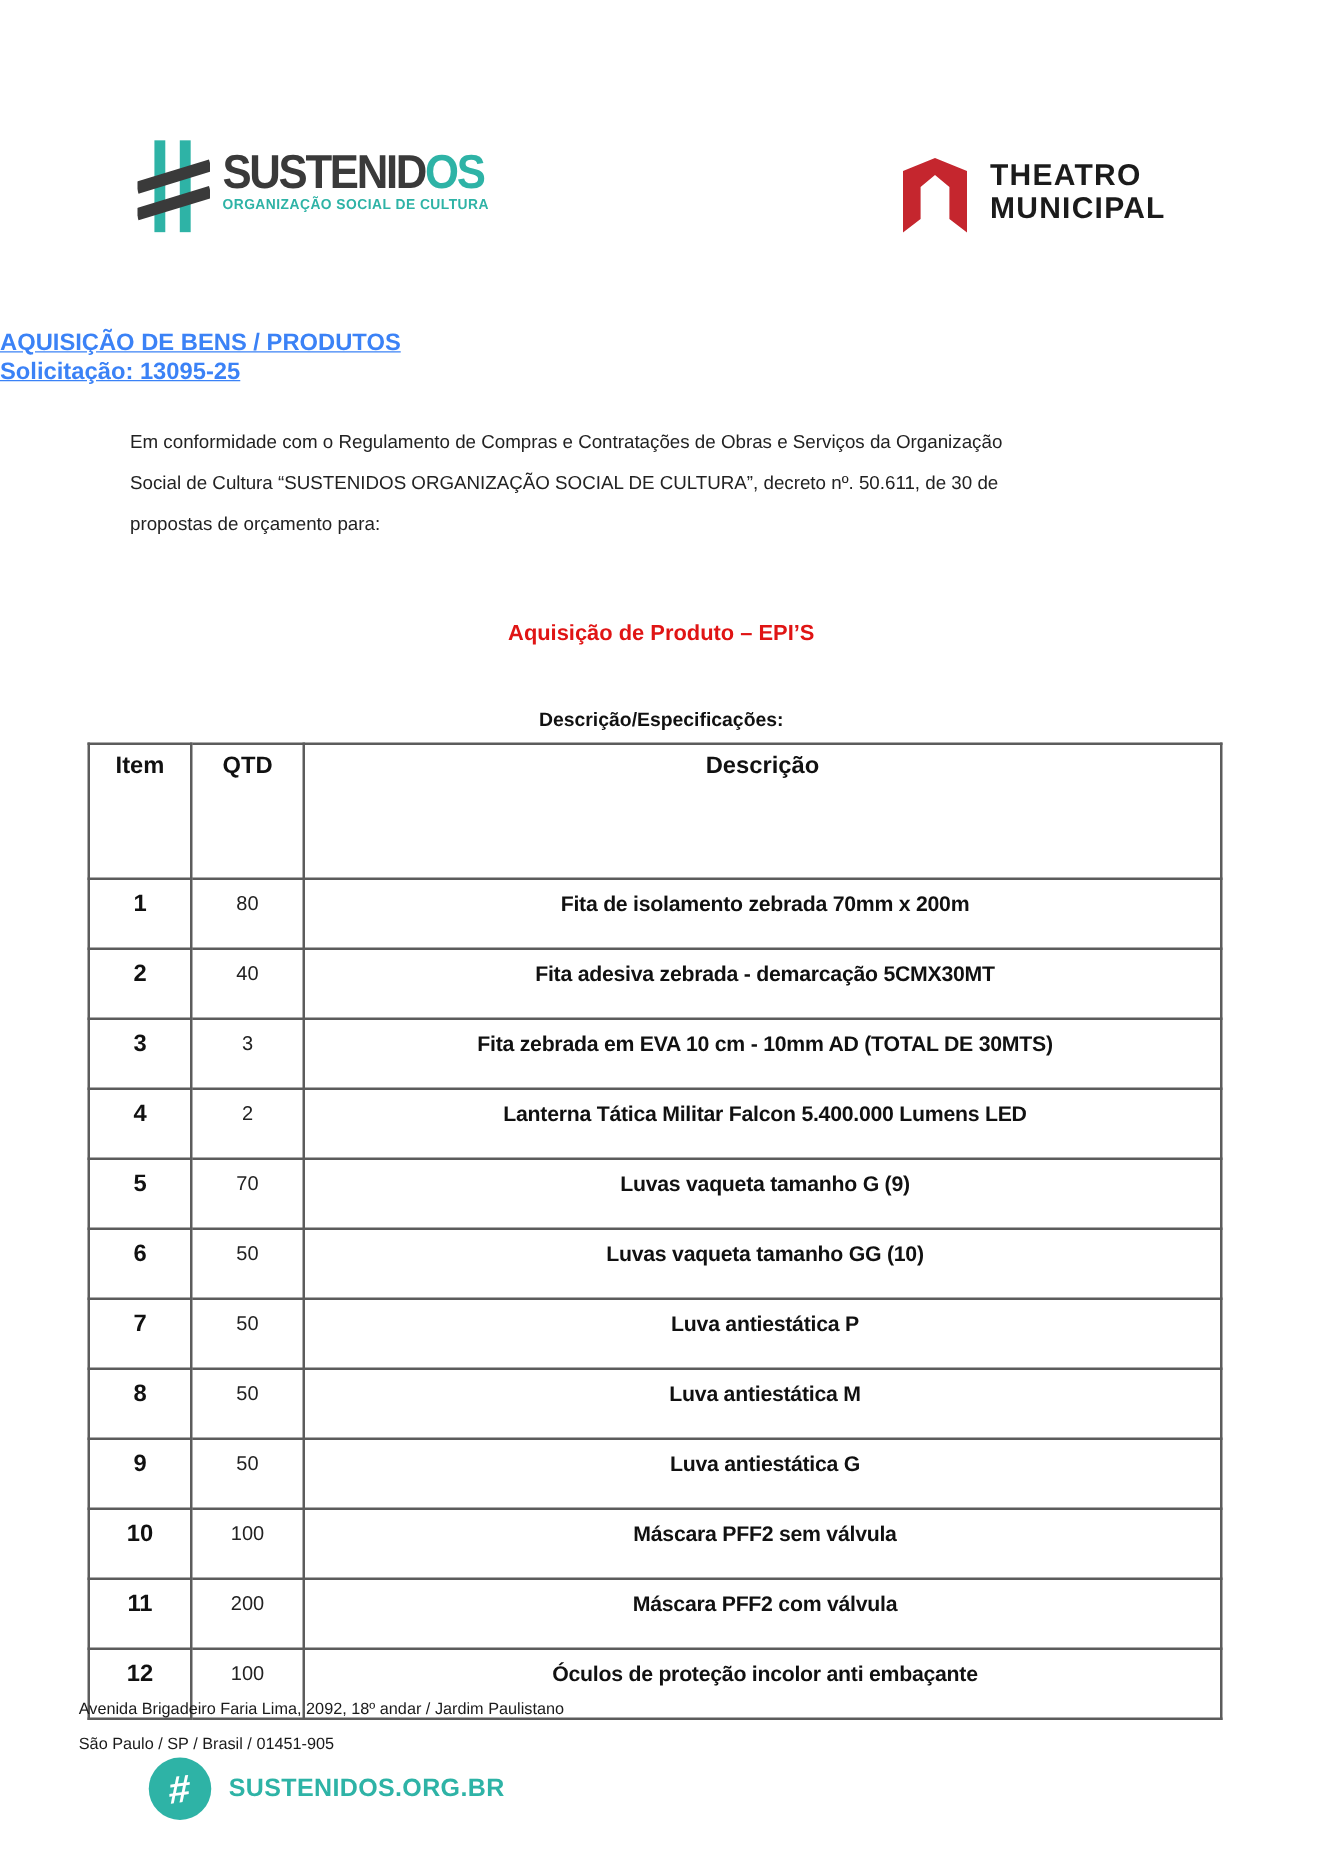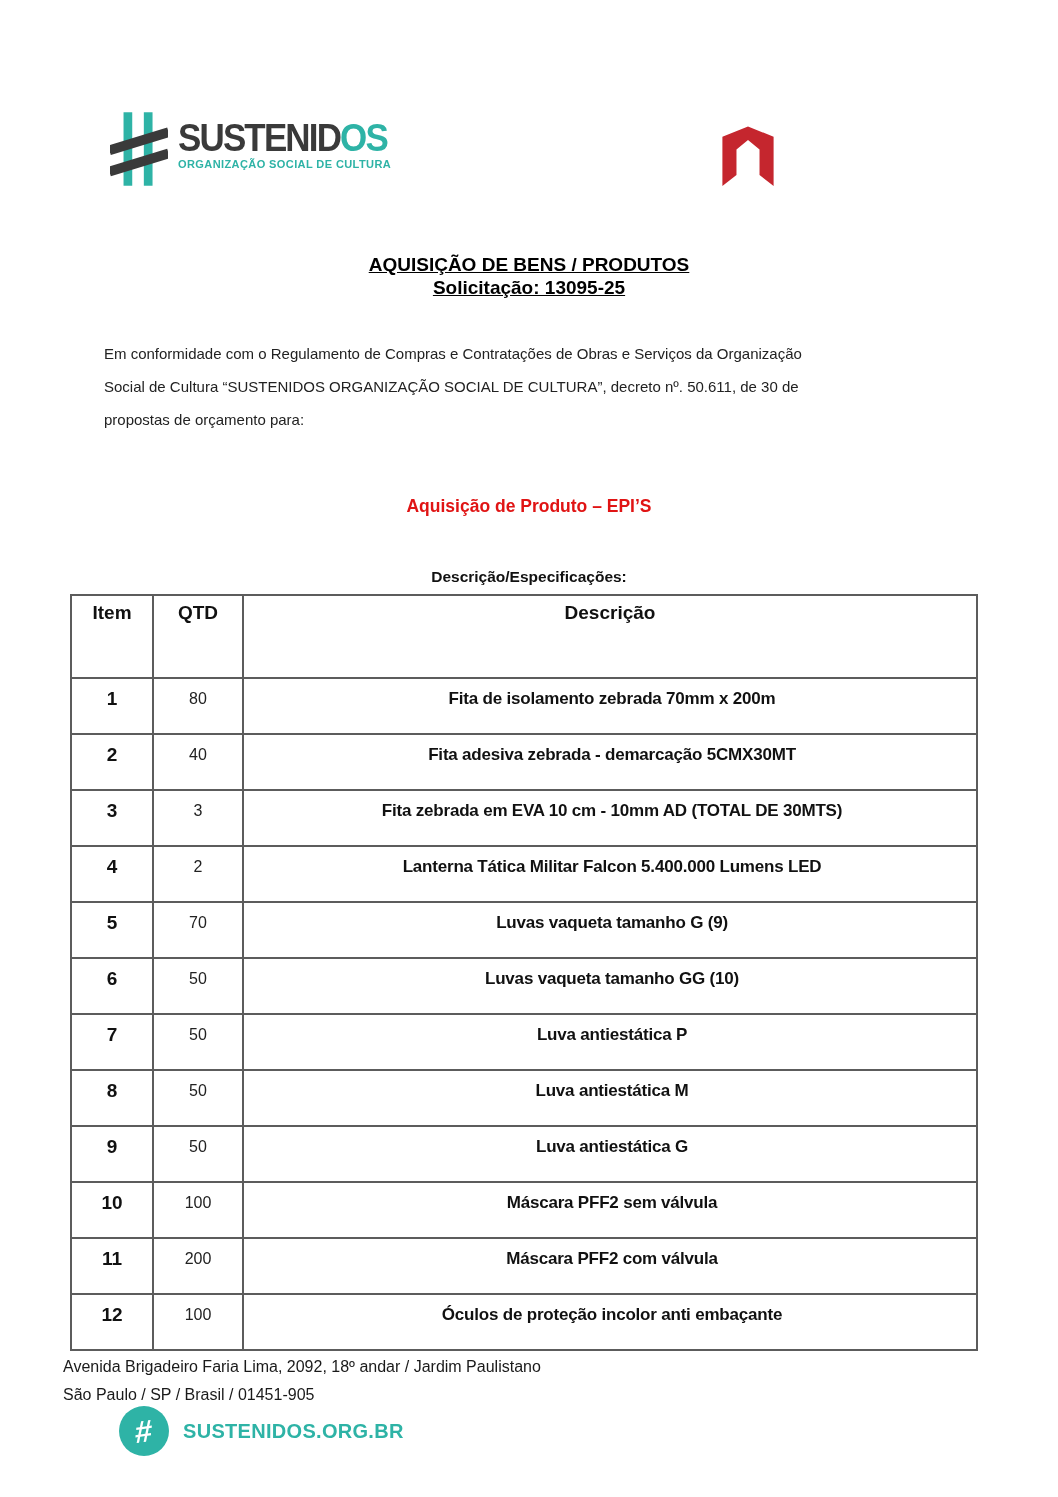--- a/index.html
+++ b/index.html
@@ -15,46 +15,46 @@
   .sus-word{font-size:38px;font-weight:800;letter-spacing:-2px;line-height:34px;color:var(--logo_dark,#3a3a3a);transform:scaleX(.92);transform-origin:left;white-space:nowrap;}
   .sus-word .os{color:var(--teal,#2eb3a6);}
   .sus-sub{margin-top:3px;font-size:11.5px;font-weight:700;letter-spacing:.4px;color:var(--teal,#2eb3a6);transform:scaleX(.96);transform-origin:left;white-space:nowrap;}
 
   .logo-theatro{position:absolute;left:716px;top:101px;display:flex;align-items:flex-start;gap:12px;}
   .theatro-icon{width:64px;height:72px;}
   .theatro-icon path{fill:var(--theatro_red,#c5262e);}
   .theatro-text{padding-top:10px;font-size:24px;font-weight:800;line-height:26px;letter-spacing:1px;color:#1b1b1b;white-space:nowrap;}
 
   
-  .doc-title{position:absolute;left:0;top:236px;width:100%;text-align:center;font-size:19px;font-weight:700;line-height:23px;color:#000000;}
+  .doc-title{position:absolute;left:0;top:246px;width:100%;text-align:left;font-size:19px;font-weight:700;line-height:23px;color:#3b82f6;}
   .doc-title .u{text-decoration:underline;}
 
   
   .intro{position:absolute;left:104px;top:320px;width:860px;font-size:15px;line-height:33px;color:#222;}
   .intro .line{white-space:nowrap;}
   .intro .red{color:var(--red,#e01414);font-weight:700;}
 
   
   .product-heading{position:absolute;left:0;top:479px;width:100%;text-align:center;font-size:17.5px;font-weight:700;color:var(--red,#e01414);}
   .spec-heading{position:absolute;left:0;top:551px;width:100%;text-align:center;font-size:15.5px;font-weight:700;color:#111;}
 
   
   table.items{position:absolute;left:70px;top:577px;width:908px;border-collapse:collapse;table-layout:fixed;}
   table.items col.c-item{width:82px;}
   table.items col.c-qtd{width:90px;}
   table.items th,table.items td{border:2px solid #5c5c5c;vertical-align:top;background:#fff;}
-  table.items thead tr{height:83px;}
+  table.items thead tr{height:108px;}
   table.items tbody tr{height:56px;}
   th.h{font-size:19px;font-weight:700;text-align:center;padding-top:6px;color:#111;}
   td.item{font-size:19px;font-weight:700;text-align:center;padding-top:9px;color:#111;}
   td.qtd{font-size:16px;font-weight:400;text-align:center;padding-top:11px;color:#222;}
   td.desc{font-size:17px;font-weight:700;text-align:center;padding:10px 8px 0 12px;color:#111;letter-spacing:-.2px;}
 
   
-  .footer-address{position:absolute;left:63px;top:1336px;font-size:16px;line-height:27.5px;color:#1a1a1a;}
+  .footer-address{position:absolute;left:63px;top:1336px;font-size:13px;line-height:27.5px;color:#1a1a1a;}
   .footer-logo{position:absolute;left:119px;top:1389px;display:flex;align-items:center;gap:14px;}
   .footer-circle{width:50px;height:50px;border-radius:50%;background:var(--teal,#2eb3a6);display:flex;align-items:center;justify-content:center;}
   .footer-circle .hash-glyph{color:#fff;font-size:31px;font-weight:800;transform:skewY(-8deg);line-height:1;}
   .footer-site{font-size:20px;font-weight:800;letter-spacing:.3px;color:var(--teal,#2eb3a6);}
 </style>
 </head>
 <body>
 
 <div class="page">
 
@@ -68,20 +68,24 @@
     <div class="sus-text">
       <div class="sus-word"><span>SUSTENID</span><span class="os">OS</span></div>
       <div class="sus-sub">ORGANIZAÇÃO SOCIAL DE CULTURA</div>
     </div>
   </div>
 
   <div class="logo-theatro">
     <svg class="theatro-icon" viewBox="0 0 100 110" aria-hidden="true">
       <path d="M10,105 L10,28 L50,12 L90,28 L90,105 L68,88 L68,48 L50,33 L32,48 L32,88 Z"></path>
     </svg>
+    <div class="theatro-text">
+      <div>THEATRO</div>
+      <div>MUNICIPAL</div>
+    </div>
   </div>
 
   <div class="doc-title">
     <div class="u">AQUISIÇÃO DE BENS / PRODUTOS</div>
     <div class="u">Solicitação: 13095-25</div>
   </div>
 
   <div class="intro">
     <div class="line">Em conformidade com o Regulamento de Compras e Contratações de Obras e Serviços da Organização</div>
     <div class="line">Social de Cultura “SUSTENIDOS ORGANIZAÇÃO SOCIAL DE CULTURA”, decreto nº. 50.611, de 30 de</div>

